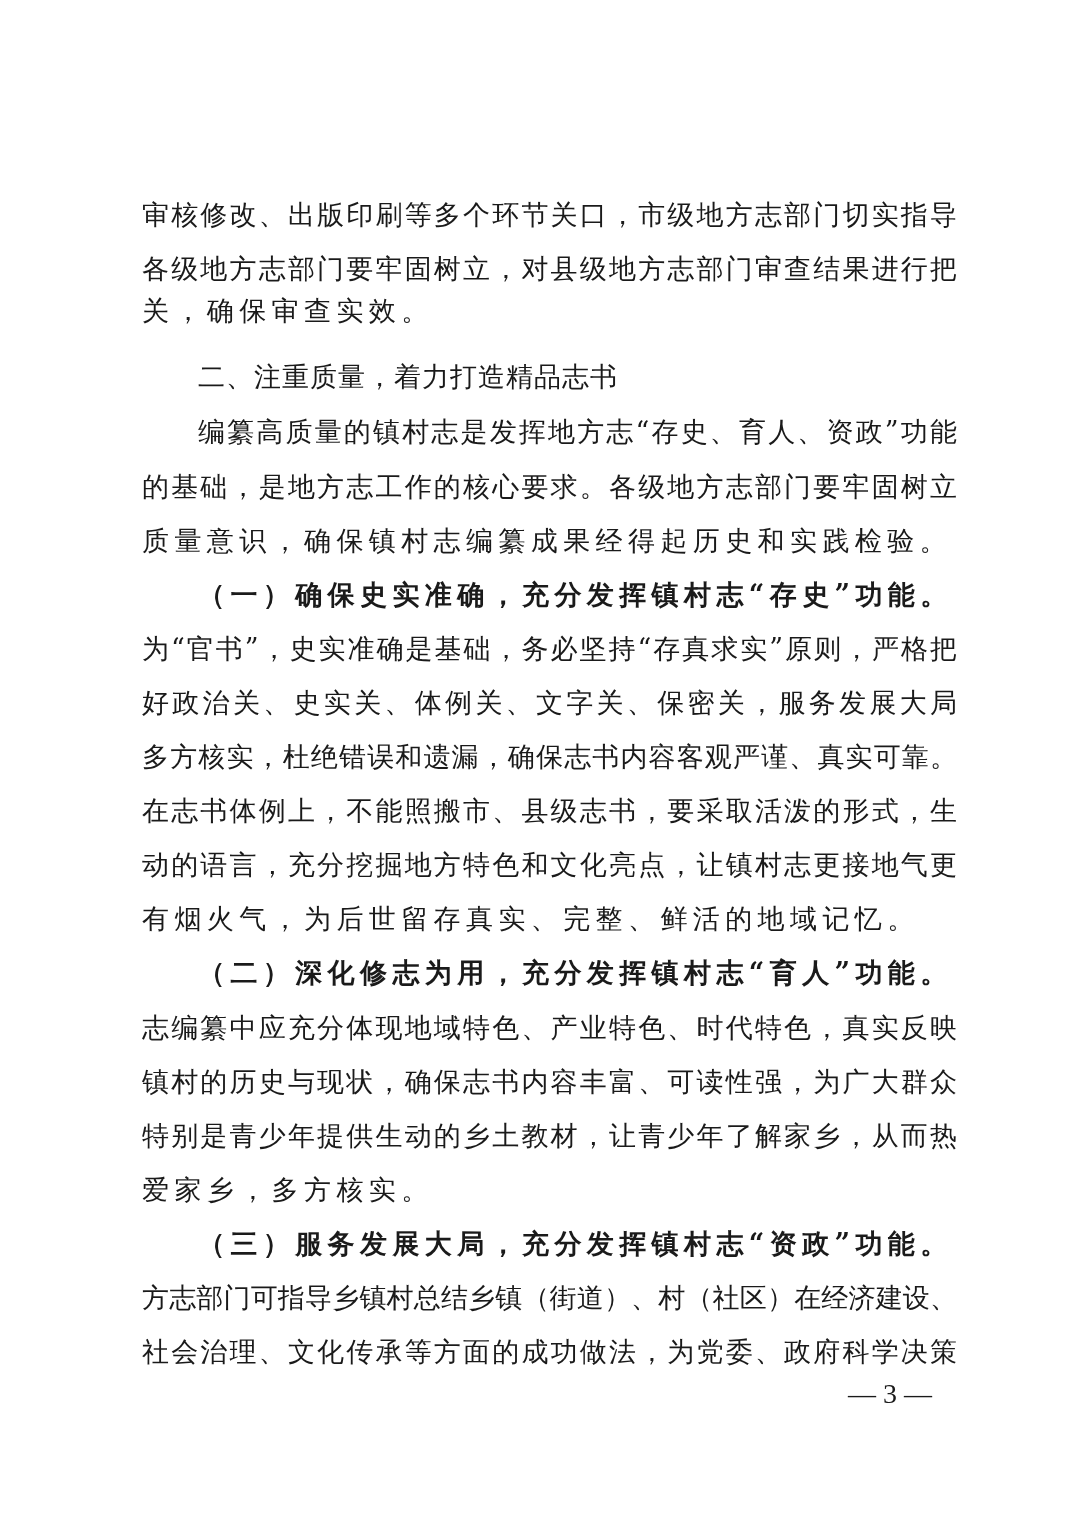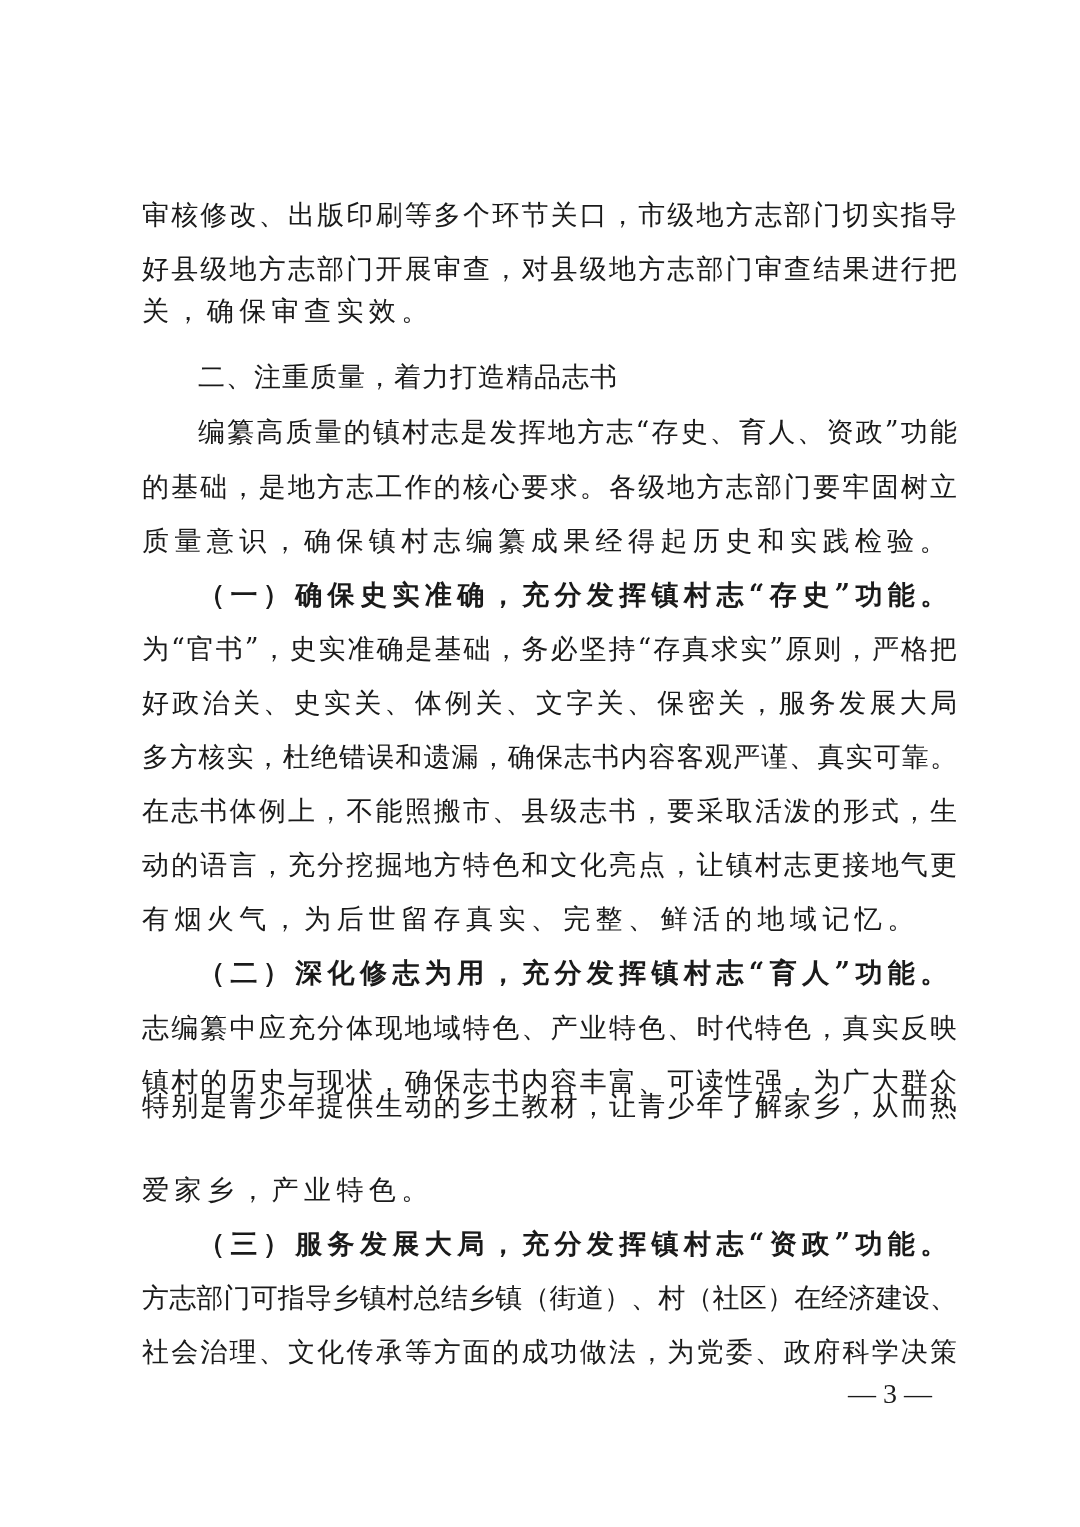--- a/index.html
+++ b/index.html
@@ -56,21 +56,21 @@
     color: #1a1a1a;
     white-space: nowrap;
   }
 </style>
 </head>
 <body>
 
 <div class="page">
 
   <div class="line justify" style="top:8px">审核修改、出版印刷等多个环节关口，市级地方志部门切实指导</div>
-  <div class="line justify" style="top:62px">好县级地方志部门开展审查，对县级地方志部门审查结果进行把</div>
+  <div class="line justify" style="top:62px">各级地方志部门要牢固树立，对县级地方志部门审查结果进行把</div>
   <div class="line" style="top:104px">关，确保审查实效。</div>
 
   <div class="line indent heading" style="top:170px">二、注重质量，着力打造精品志书</div>
 
   <div class="line justify indent" style="top:225px">编纂高质量的镇村志是发挥地方志“存史、育人、资政”功能</div>
   <div class="line justify" style="top:280px">的基础，是地方志工作的核心要求。各级地方志部门要牢固树立</div>
   <div class="line" style="top:334px">质量意识，确保镇村志编纂成果经得起历史和实践检验。</div>
 
   <div class="line indent" style="top:388px">
     <span class="kai">（一）确保史实准确，充分发挥镇村志“存史”功能。</span>
@@ -80,22 +80,22 @@
   <div class="line justify" style="top:550px">多方核实，杜绝错误和遗漏，确保志书内容客观严谨、真实可靠。</div>
   <div class="line justify" style="top:604px">在志书体例上，不能照搬市、县级志书，要采取活泼的形式，生</div>
   <div class="line justify" style="top:658px">动的语言，充分挖掘地方特色和文化亮点，让镇村志更接地气更</div>
   <div class="line" style="top:712px">有烟火气，为后世留存真实、完整、鲜活的地域记忆。</div>
 
   <div class="line indent" style="top:766px">
     <span class="kai">（二）深化修志为用，充分发挥镇村志“育人”功能。</span>
   </div>
   <div class="line justify" style="top:821px">志编纂中应充分体现地域特色、产业特色、时代特色，真实反映</div>
   <div class="line justify" style="top:875px">镇村的历史与现状，确保志书内容丰富、可读性强，为广大群众</div>
-  <div class="line justify" style="top:899px">特别是青少年提供生动的乡土教材，让青少年了解家乡，从而热</div>
-  <div class="line" style="top:983px">爱家乡，产业特色。</div>
+  <div class="line justify" style="top:929px">特别是青少年提供生动的乡土教材，让青少年了解家乡，从而热</div>
+  <div class="line" style="top:983px">爱家乡，多方核实。</div>
 
   <div class="line indent" style="top:1037px">
     <span class="kai">（三）服务发展大局，充分发挥镇村志“资政”功能。</span>
   </div>
   <div class="line justify" style="top:1091px">方志部门可指导乡镇村总结乡镇（街道）、村（社区）在经济建设、</div>
   <div class="line justify" style="top:1145px">社会治理、文化传承等方面的成功做法，为党委、政府科学决策</div>
 </div>
 
 <div class="page-number">— 3 —</div>
 

